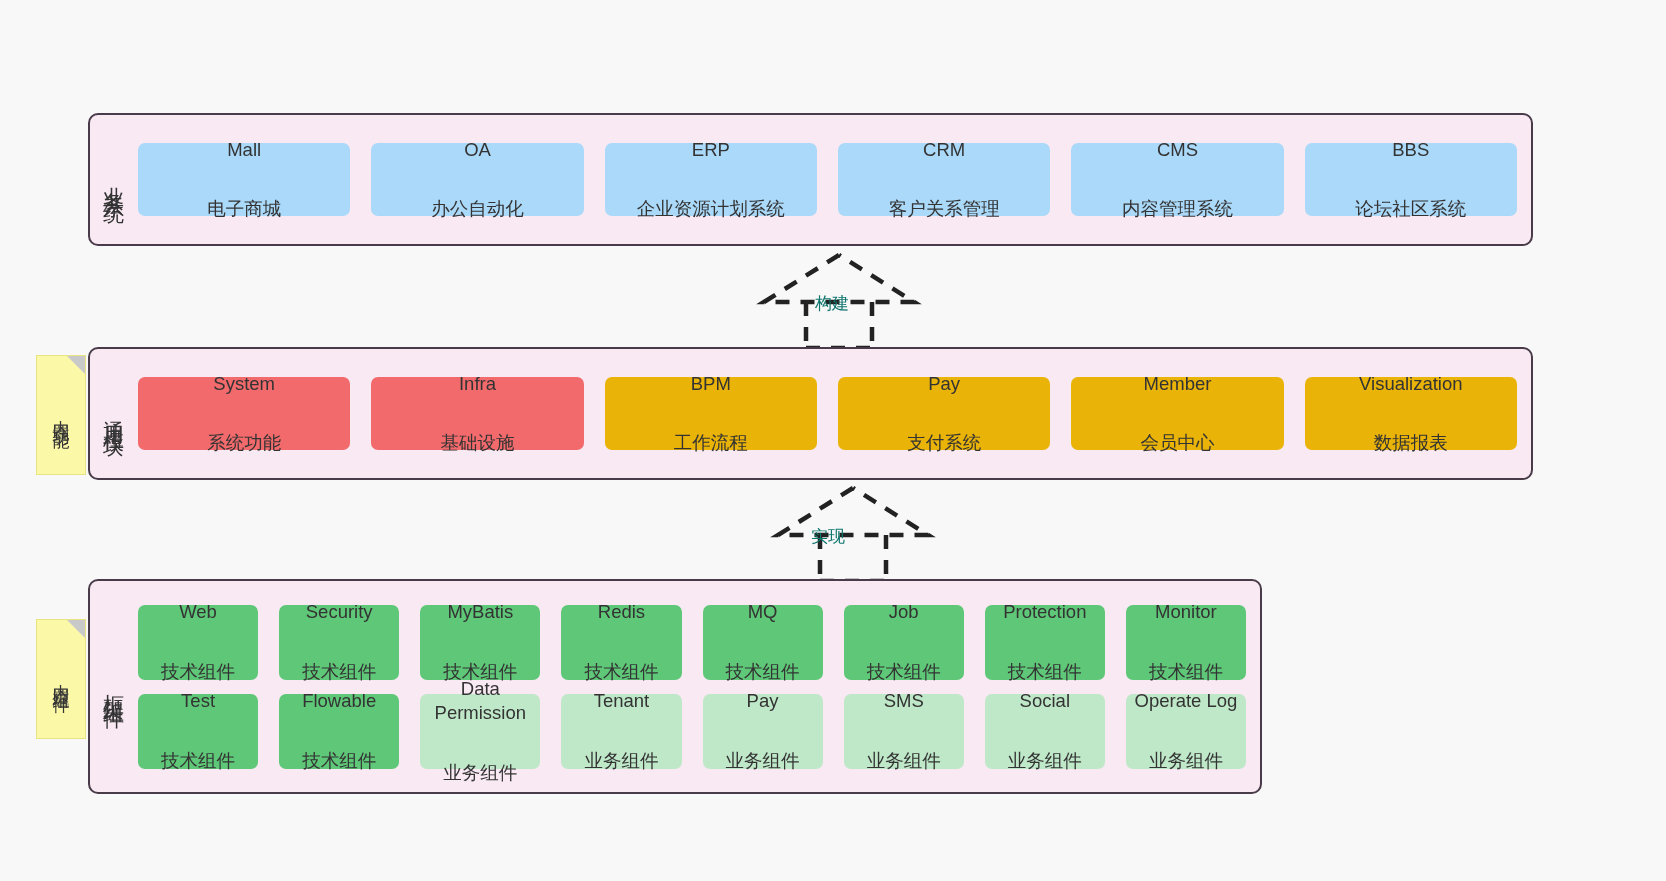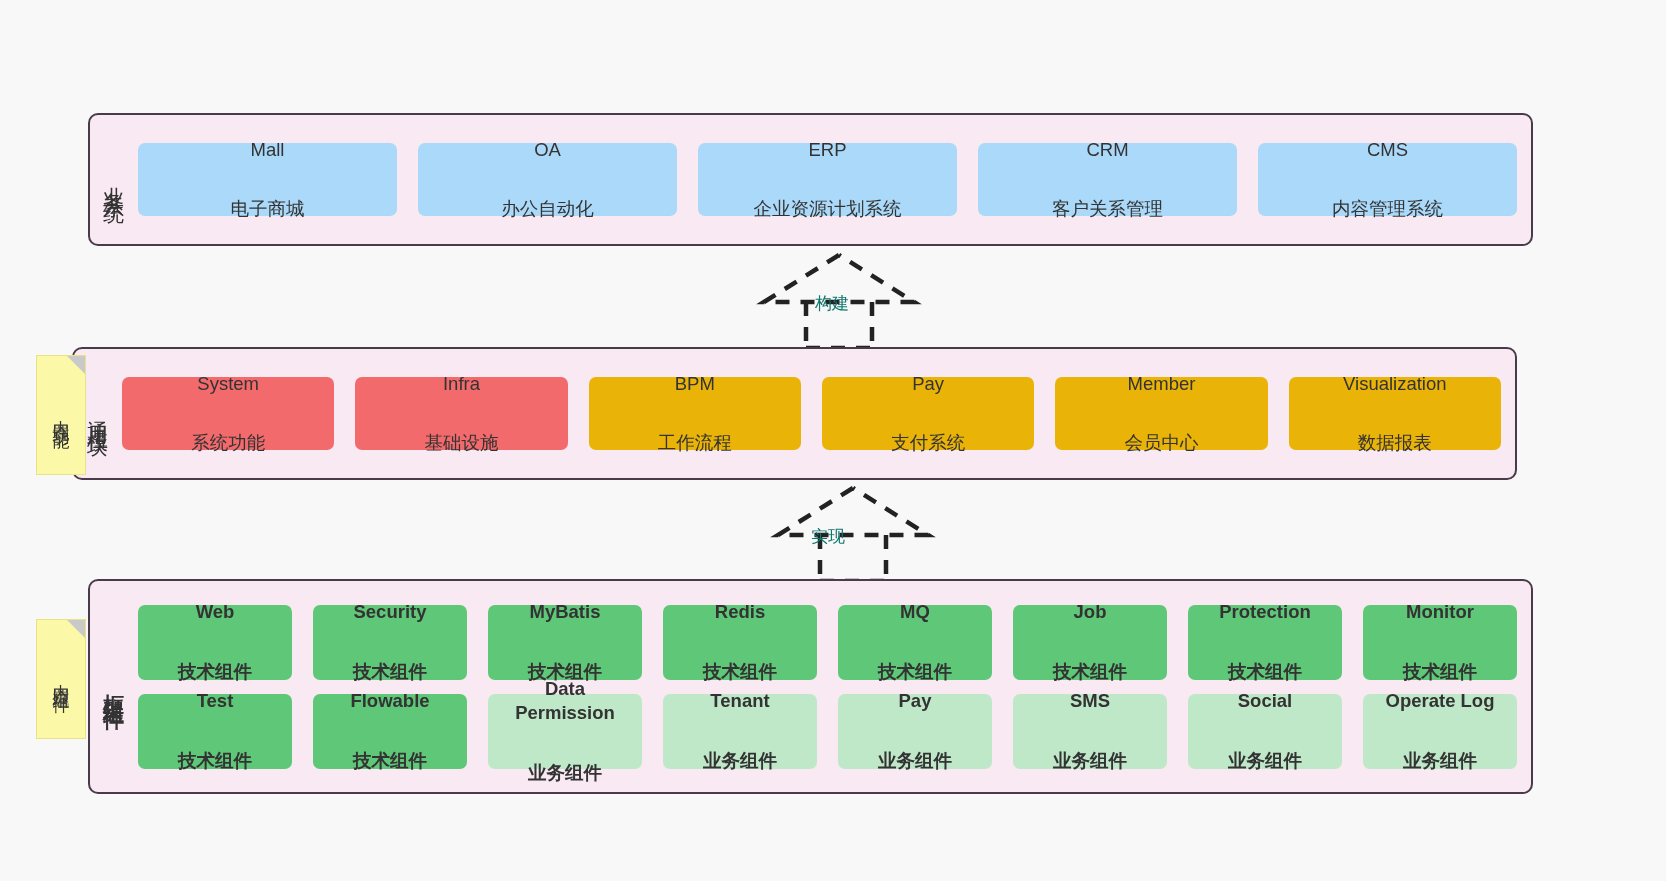--- a/index.html
+++ b/index.html
@@ -80,22 +80,22 @@
   .card .ln2 { display: block; margin-top: 35px; }
 
   .card.blue  { background: #abd9f9; }
   .card.red   { background: #f26a6c; }
   .card.pink  { background: #eab308; }
   .card.green { background: #5fc878; }
   .card.mint  { background: #bfe8c9; }
 
   
   #layer-business  { left: 88px;  top: 113px; width: 1445px; height: 133px; }
-  #layer-modules   { left: 72px;  top: 347px; width: 1445px; height: 133px; }
-  #layer-framework { left: 88px;  top: 579px; width: 1445px; height: 215px; font-weight: bold; }
+  #layer-modules   { left: 88px;  top: 347px; width: 1445px; height: 133px; }
+  #layer-framework { left: 88px;  top: 579px; width: 1174px; height: 215px; }
 
   #layer-business  .card,
   #layer-modules   .card { height: 73px; }
   #layer-framework .card { height: 75px; }
 
   
   .note {
     position: absolute;
     box-sizing: border-box;
     background: #fbf8a8;
@@ -165,20 +165,24 @@
           <span class="ln2">企业资源计划系统</span>
         </div>
         <div class="card blue">
           <span class="ln1">CRM</span>
           <span class="ln2">客户关系管理</span>
         </div>
         <div class="card blue">
           <span class="ln1">CMS</span>
           <span class="ln2">内容管理系统</span>
         </div>
+        <div class="card blue">
+          <span class="ln1">BBS</span>
+          <span class="ln2">论坛社区系统</span>
+        </div>
       </div>
     </div>
   </div>
 
   <svg class="connector" id="connector-build" viewBox="0 0 190 100">
     <polyline points="95,5 20,52 170,52 95,5" fill="none" stroke="#222222" stroke-width="4.5" stroke-dasharray="14,11" stroke-linecap="butt" stroke-linejoin="miter"></polyline>
     <polyline points="62,52 62,100" fill="none" stroke="#222222" stroke-width="4.5" stroke-dasharray="14,11"></polyline>
     <polyline points="128,52 128,100" fill="none" stroke="#222222" stroke-width="4.5" stroke-dasharray="14,11"></polyline>
     <polyline points="62,98 128,98" fill="none" stroke="#222222" stroke-width="4.5" stroke-dasharray="14,11"></polyline>
   </svg>

